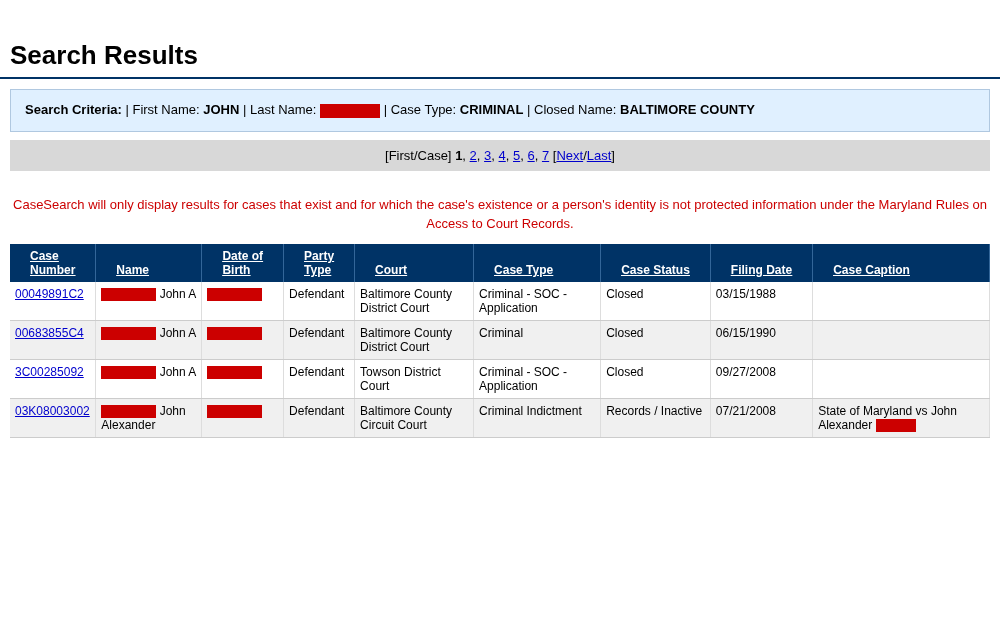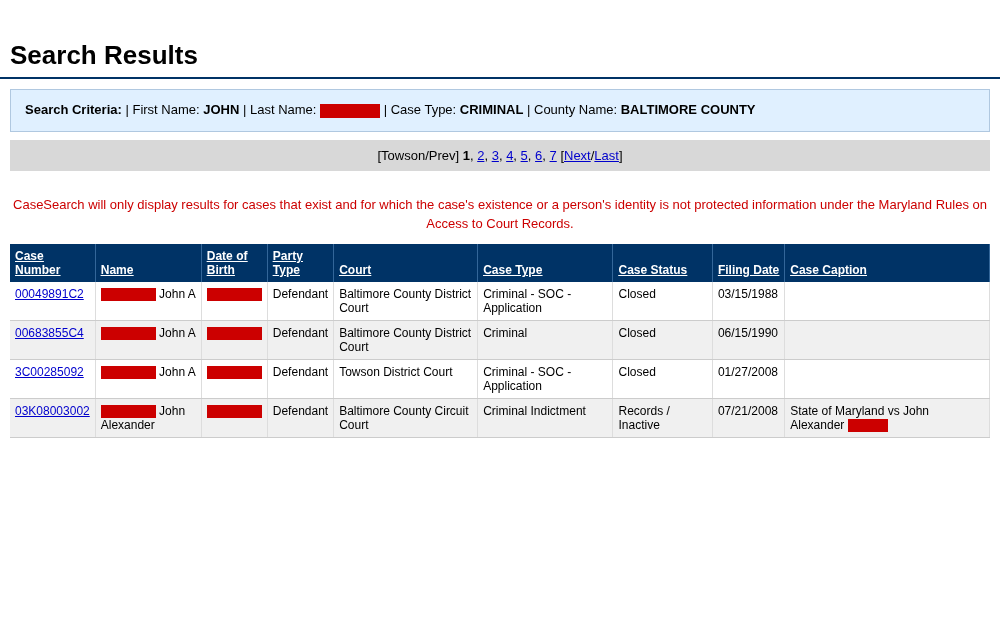--- a/index.html
+++ b/index.html
@@ -58,21 +58,21 @@
       width: calc(100% - 20px);
       margin: 0 10px;
       border-collapse: collapse;
       font-size: 12px;
     }
     .results-table thead tr {
       background: #003366;
       color: #fff;
     }
     .results-table thead th {
-      padding: 5px 5px;
+      padding: 5px 20px;
       text-align: left;
       vertical-align: bottom;
       border-right: 1px solid #336699;
       white-space: nowrap;
     }
     .results-table thead th a {
       color: #fff;
       text-decoration: underline;
     }
     .results-table tbody tr:nth-child(even) { background: #f0f0f0; }
@@ -110,27 +110,27 @@
 </div>
 
 <div class="search-criteria-box">
   <span class="label">Search Criteria:</span>
   | <span>First Name:</span>
   <strong>JOHN</strong>
   | <span>Last Name:</span>
   <span class="redacted">&nbsp;</span>
   | <span>Case Type:</span>
   <strong>CRIMINAL</strong>
-  | <span>County Name:</span>
+  | <span>Closed Name:</span>
   <strong>BALTIMORE COUNTY</strong>
 </div>
 
 <div class="pagination-box">
   <div>
-    <span>[Towson/Prev]</span>
+    <span>[First/Case]</span>
     <span class="current-page">1</span>,
     <a href="#">2</a>,
     <a href="#">3</a>,
     <a href="#">4</a>,
     <a href="#">5</a>,
     <a href="#">6</a>,
     <a href="#">7</a>
     [<a href="#">Next</a>/<a href="#">Last</a>]
   </div>
 </div>
@@ -179,21 +179,21 @@
 
 
     <tr>
       <td><a href="#">3C00285092</a></td>
       <td class="name-cell"><span class="cell-redacted"></span> John A</td>
       <td><span class="cell-redacted"></span></td>
       <td>Defendant</td>
       <td>Towson District Court</td>
       <td>Criminal - SOC - Application</td>
       <td>Closed</td>
-      <td>01/27/2008</td>
+      <td>09/27/2008</td>
       <td></td>
     </tr>
 
     <tr>
       <td><a href="#">03K08003002</a></td>
       <td class="name-cell"><span class="cell-redacted"></span> John<br>Alexander</td>
       <td><span class="cell-redacted"></span></td>
       <td>Defendant</td>
       <td>Baltimore County Circuit Court</td>
       <td>Criminal Indictment</td>

